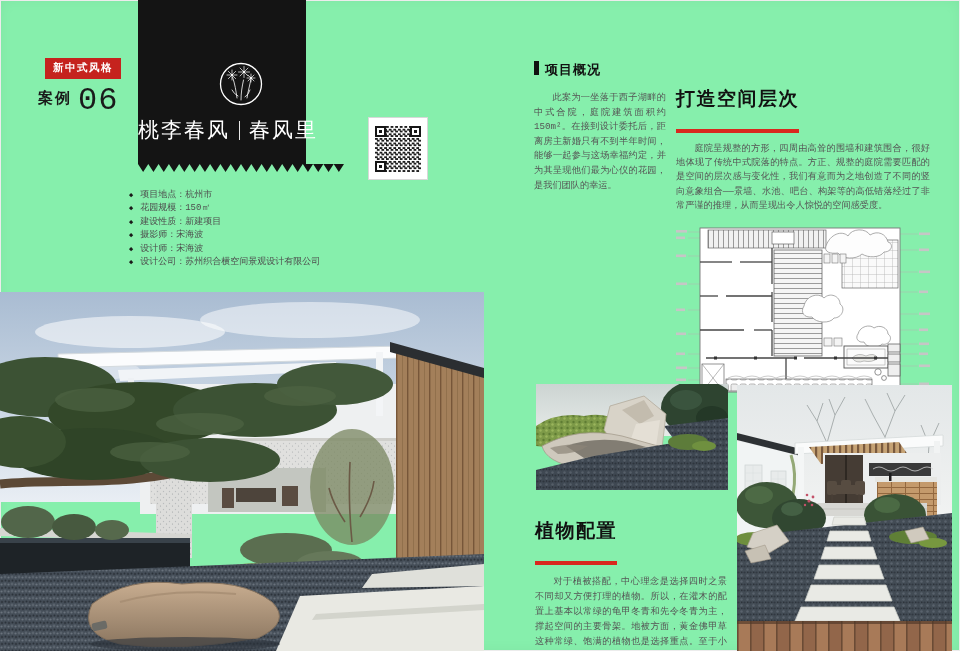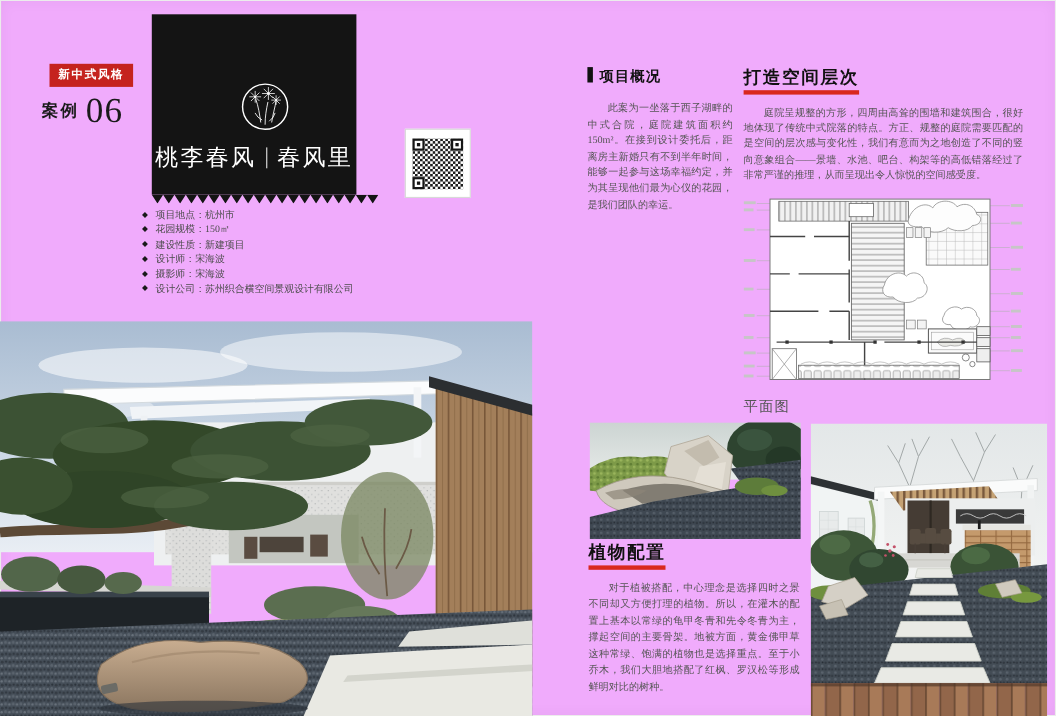--- a/index.html
+++ b/index.html
@@ -1,30 +1,30 @@
 <!DOCTYPE html>
 <html><head>
 <meta charset="utf-8">
 <style>
   html,body{margin:0;padding:0;background:#dcdcdc;}
   .spread{
-    position:relative;width:960px;height:651px;background:#f0abfc;overflow:hidden;
-    font-family:Liberation Serif, serif;
+    position:relative;width:960px;height:651px;background:#86efac;overflow:hidden;
+    font-family:Liberation Mono, monospace;
     box-shadow:inset 0 0 0 1px #ececec, inset 0 0 14px rgba(0,0,0,.05);
   }
   .abs{position:absolute;}
 
   
   .style-badge{left:45px;top:58px;background:#c5231e;color:#fff;font-size:10.5px;
     font-weight:bold;letter-spacing:1.5px;padding:3px 8px 4px;}
   .case-label{left:38px;top:82px;color:#1a1a1a;white-space:nowrap;}
   .case-label .cn{font-size:15px;font-weight:bold;letter-spacing:2px;vertical-align:6px;}
   .case-label .num{font-size:32px;font-weight:300;margin-left:6px;letter-spacing:1px;}
 
-  .banner{left:138px;top:13px;width:186px;height:164px;background:#141414;text-align:center;}
+  .banner{left:138px;top:0;width:168px;height:164px;background:#141414;text-align:center;}
   .banner .teeth{position:absolute;left:0;top:164px;width:206px;height:8px;display:block;}
   .emblem{position:absolute;left:79px;top:60px;width:48px;height:48px;}
   .banner-title{position:absolute;left:0;top:116px;width:100%;color:#fff;font-size:21px;
     letter-spacing:2px;font-weight:400;white-space:nowrap;}
   .banner-title .bar{display:inline-block;width:1px;height:19px;background:#e8e8e8;
     margin:0 9px;vertical-align:-3px;}
 
   .qr{left:368px;top:117px;width:58px;height:61px;background:#fff;border:1px solid #d8d8d8;
     display:flex;align-items:center;justify-content:center;}
   .qr-mod{width:46px;height:46px;position:relative;
@@ -46,22 +46,22 @@
   
   .sec{color:#555;}
   .sec-overview{left:534px;top:61px;width:132px;}
   .head-bar{display:flex;align-items:flex-start;gap:6px;}
   .head-bar .bar{width:5px;height:14px;background:#111;flex:none;}
   .head-bar .t{font-size:13px;font-weight:bold;color:#111;letter-spacing:1px;}
   .body-txt{margin-top:12px;font-size:9.2px;line-height:14.6px;text-align:justify;color:#555;}
   .body-txt p{margin:0;text-indent:2em;}
 
   .sec-space{left:676px;top:60px;width:254px;}
-  .red-under{display:inline-block;font-size:16px;font-weight:bold;color:#111;letter-spacing:1.5px;
-    border-bottom:4px solid #d9281e;padding-bottom:1px;}
+  .red-under{display:inline-block;font-size:19px;font-weight:bold;color:#111;letter-spacing:1.5px;
+    border-bottom:4px solid #d9281e;padding-bottom:17px;margin-top:26px;}
   .sec-space .body-txt{margin-top:9px;line-height:14.2px;}
   .plan-wrap{margin-top:13px;width:254px;height:178px;}
   .plan-wrap svg{display:block;width:100%;height:100%;}
   .plan-caption{margin-top:4px;font-size:13px;color:#555;letter-spacing:1px;}
 
   .sec-plants{left:535px;top:492px;width:192px;}
   .sec-plants .body-txt{margin-top:9px;line-height:15px;}
 </style>
 </head>
 <body>
@@ -132,25 +132,25 @@
     <li>
         <span class="blt">◆</span>
         <span>花园规模：150㎡</span>
       </li>
     <li>
         <span class="blt">◆</span>
         <span>建设性质：新建项目</span>
       </li>
     <li>
         <span class="blt">◆</span>
-        <span>设计师：宋海波</span>
+        <span>摄影师：宋海波</span>
       </li>
     <li>
         <span class="blt">◆</span>
-        <span>摄影师：宋海波</span>
+        <span>设计师：宋海波</span>
       </li>
     <li>
         <span class="blt">◆</span>
         <span>设计公司：苏州织合横空间景观设计有限公司</span>
       </li>
   </ul>
 
   <div class="abs photo-main">
     <svg viewBox="0 0 484 359" preserveAspectRatio="none">
       <defs>

